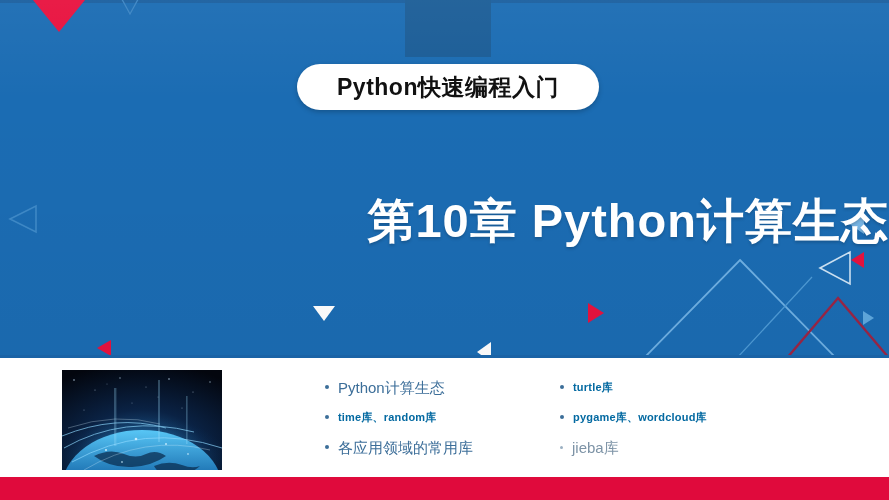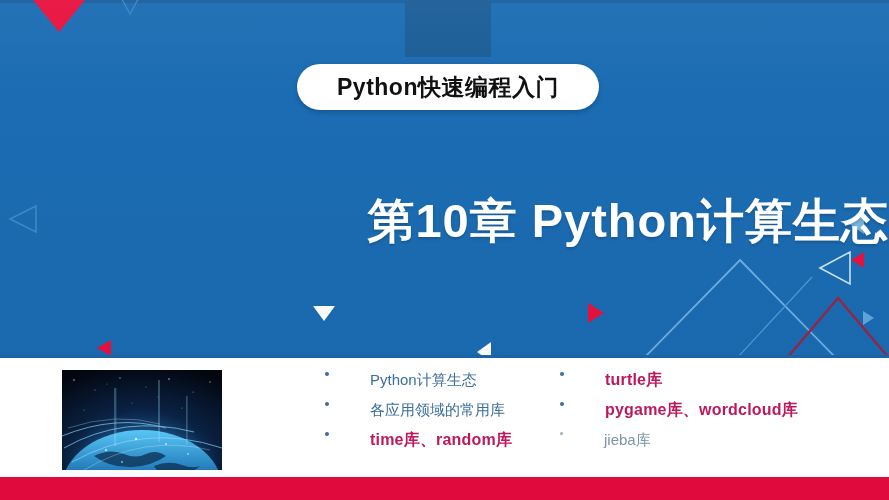--- a/index.html
+++ b/index.html
@@ -195,44 +195,44 @@
   }
   .bcol {
     position: absolute;
     top: 0;
   }
   .bcol.left  { left: 0px;   width: 220px; }
   .bcol.right { left: 235px; width: 275px; }
 
   .bullet-row {
     display: flex;
+    align-items: center;
     height: 30px;
     white-space: nowrap;
-    gap: 32px;
   }
   .dot {
     display: inline-block;
     width: 4px;
     height: 4px;
     border-radius: 50%;
     background: #3c6e99;
     margin-right: 9px;
     flex: none;
   }
   .dot.faint { background: #9bb0c2; width: 3px; height: 3px; }
 
   .btext {
     font-size: 15px;
     color: #3c6e99;
     line-height: 1;
   }
   .btext.bold {
     font-weight: bold;
-    color: #be185d;
-    font-size: 16px;
+    color: #0369a1;
+    font-size: 11px;
     letter-spacing: 0.2px;
   }
   .btext.faint {
     color: #7d93a6;
     font-weight: normal;
   }
 
   
   .redbar {
     position: absolute;
@@ -374,25 +374,25 @@
 
   <div class="bullets">
 
     <div class="bcol left">
       <div class="bullet-row">
         <span class="dot"></span>
         <span class="btext">Python计算生态</span>
       </div>
       <div class="bullet-row">
         <span class="dot"></span>
+        <span class="btext bold">time库、random库</span>
+      </div>
+      <div class="bullet-row">
+        <span class="dot"></span>
         <span class="btext">各应用领域的常用库</span>
-      </div>
-      <div class="bullet-row">
-        <span class="dot"></span>
-        <span class="btext bold">time库、random库</span>
       </div>
     </div>
 
     <div class="bcol right">
       <div class="bullet-row">
         <span class="dot"></span>
         <span class="btext bold">turtle库</span>
       </div>
       <div class="bullet-row">
         <span class="dot"></span>

